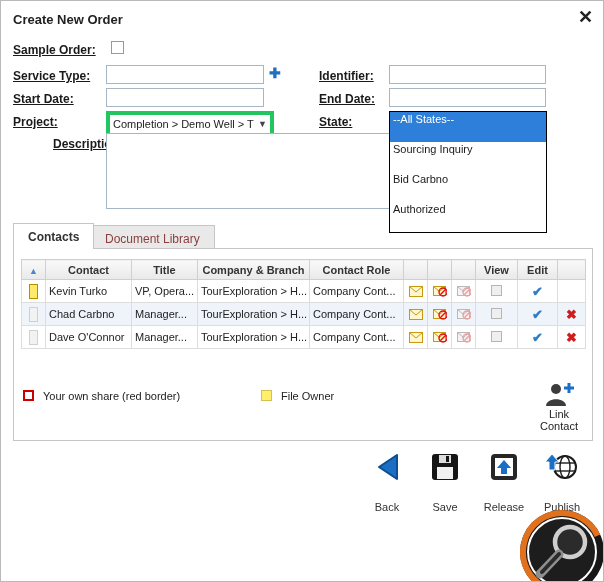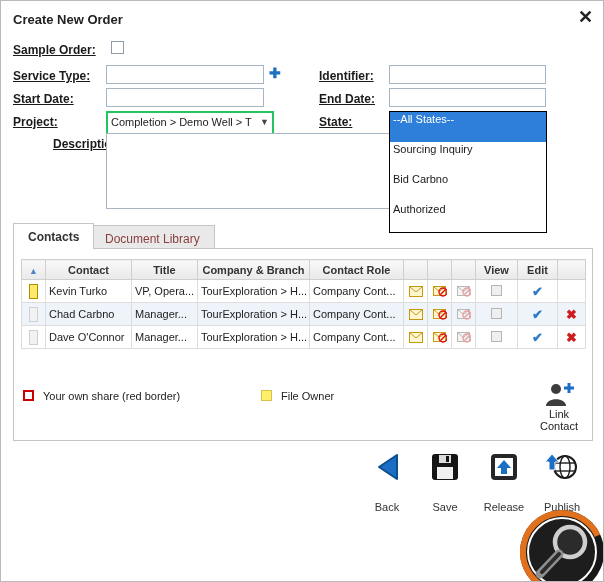--- a/index.html
+++ b/index.html
@@ -8,21 +8,21 @@
     position:relative; width:604px; height:582px; background:#fff;
     border:1px solid #b9b9b9; overflow:hidden;
   }
   .abs { position:absolute; }
   .lbl { position:absolute; font-size:12px; font-weight:bold; color:#1a1a1a; white-space:nowrap;text-decoration:underline; }
   .title { position:absolute; left:12px; top:11px; font-size:13px; font-weight:bold; color:#222; }
   .close-x { position:absolute; right:10px; top:6px; font-size:18px; font-weight:bold; color:#222; cursor:pointer; line-height:20px; }
   .inp { position:absolute; height:19px; border:1px solid #a7b6c5; background:#fff; font-size:11px; padding:0 3px; }
   .checkbox { position:absolute; width:13px; height:13px; border:1px solid #8d9bab; background:#fff; }
   .plus-icon { position:absolute; font-size:14px; font-weight:bold; color:#1f6fc0; cursor:pointer; }
-  .select { position:absolute; height:37px; border:2px solid #22c55e; background:#fff; font-size:11px; color:#222;
+  .select { position:absolute; height:37px; border:4px solid #22c55e; background:#fff; font-size:11px; color:#222;
             padding:3px 16px 0 3px; white-space:nowrap; overflow:hidden; cursor:pointer; }
   .select .caret { position:absolute; right:3px; top:4px; font-size:9px; color:#444; }
   .dropdown { position:absolute; width:158px; border:1px solid #000; background:#fff; z-index:20; font-size:11px; }
   .dropdown .opt { padding:1px 3px; height:30px; line-height:12px; color:#1a1a1a; cursor:pointer; white-space:nowrap; }
   .dropdown .opt.sel { background:#2e7fd9; color:#fff; }
   .textarea { position:absolute; border:1px solid #a7b6c5; background:#fff; }
   .scroll-chevron { position:absolute; font-size:11px; color:#999; cursor:pointer; }
   .tab { position:absolute; font-size:12px; padding:6px 14px 0 14px; height:26px; cursor:pointer; }
   .tab.active { background:#fff; border:1px solid #c5c5c5; border-bottom:none; font-weight:bold; color:#333; z-index:5; }
   .tab.inactive { background:#e9e9e9; border:1px solid #c5c5c5; border-bottom:none; color:#8b4040; height:24px; top:224px; }

